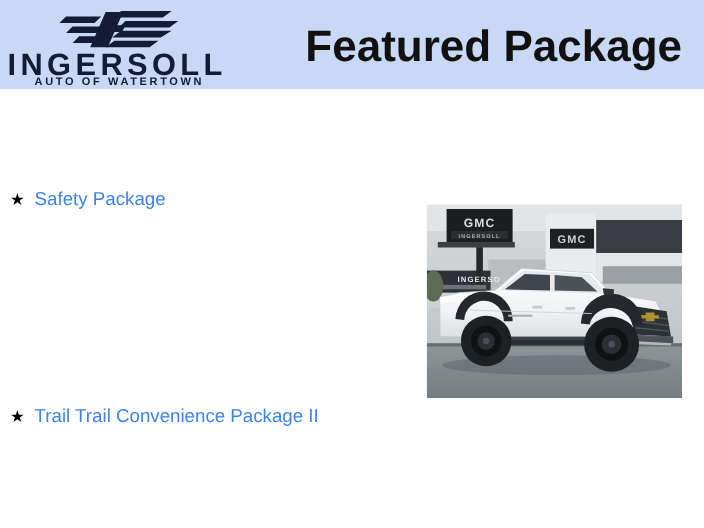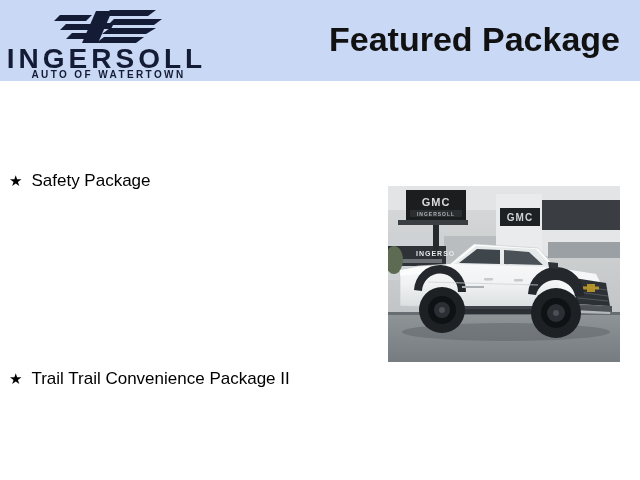--- a/index.html
+++ b/index.html
@@ -70,21 +70,21 @@
     line-height: 12px;
     white-space: nowrap;
   }
 
   
   #header-title {
     position: absolute;
     right: 20px;
     top: 20px;
     font-family: "Liberation Sans", sans-serif;
-    font-size: 34px;
+    font-size: 40px;
     font-weight: bold;
     color: #111111;
     letter-spacing: 0px;
     white-space: nowrap;
     text-align: left;
   }
 
   
   .feature-row {
     position: absolute;
@@ -99,21 +99,21 @@
   .feature-bullet {
     font-family: "DejaVu Sans", sans-serif;
     font-size: 15px;
     color: #000000;
     line-height: 22px;
     margin-right: 9px;
   }
   .feature-label {
     font-family: "Liberation Sans", sans-serif;
     font-size: 17px;
-    color: #000000;
+    color: #3b82f6;
     line-height: 22px;
   }
 
   
   #vehicle-photo {
     position: absolute;
     left: 388px;
     top: 186px;
     width: 232px;
     height: 176px;

